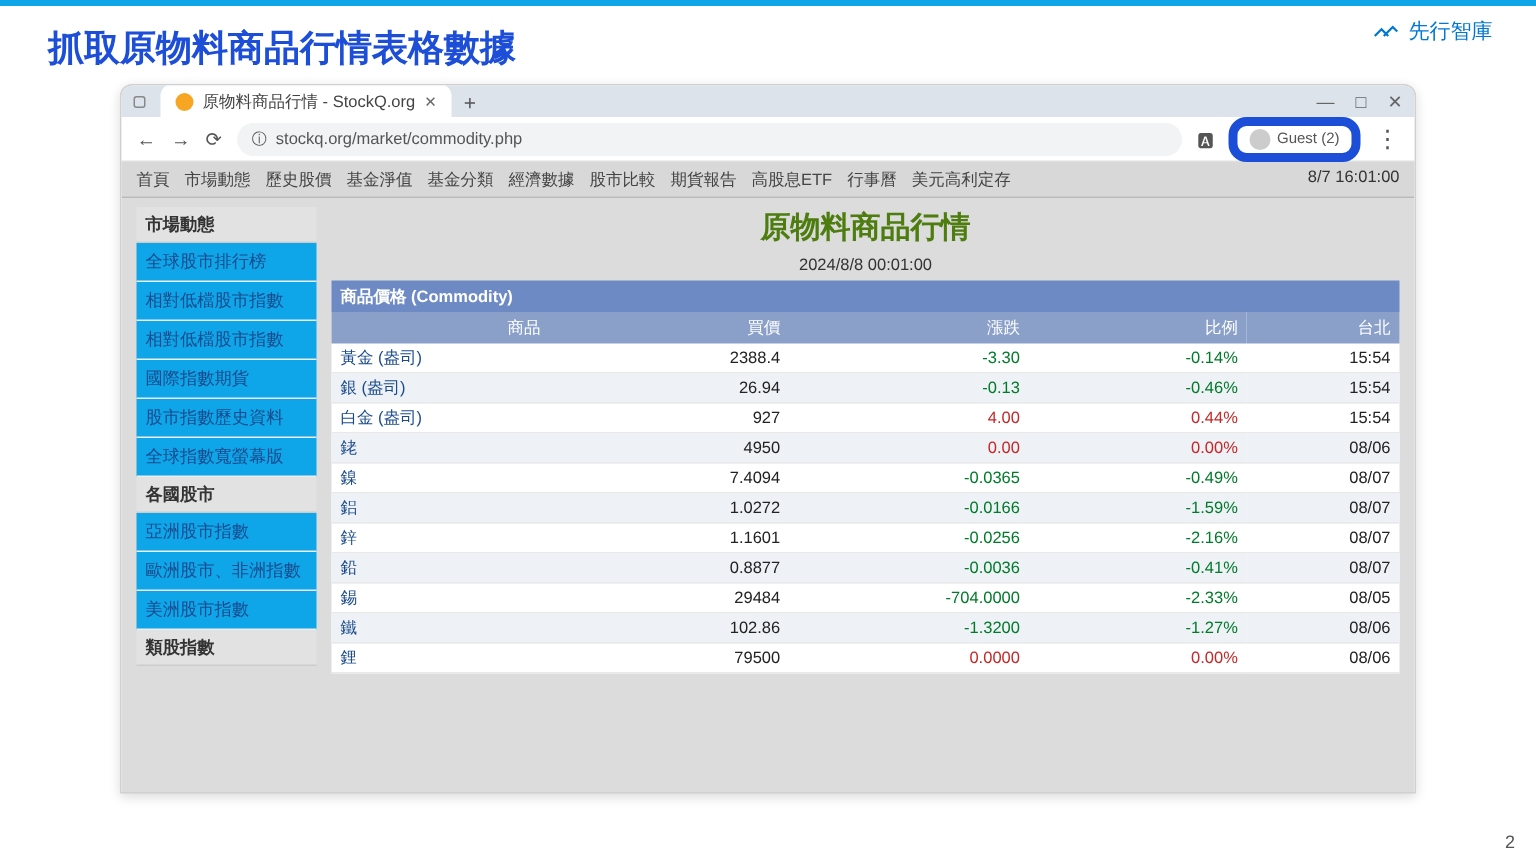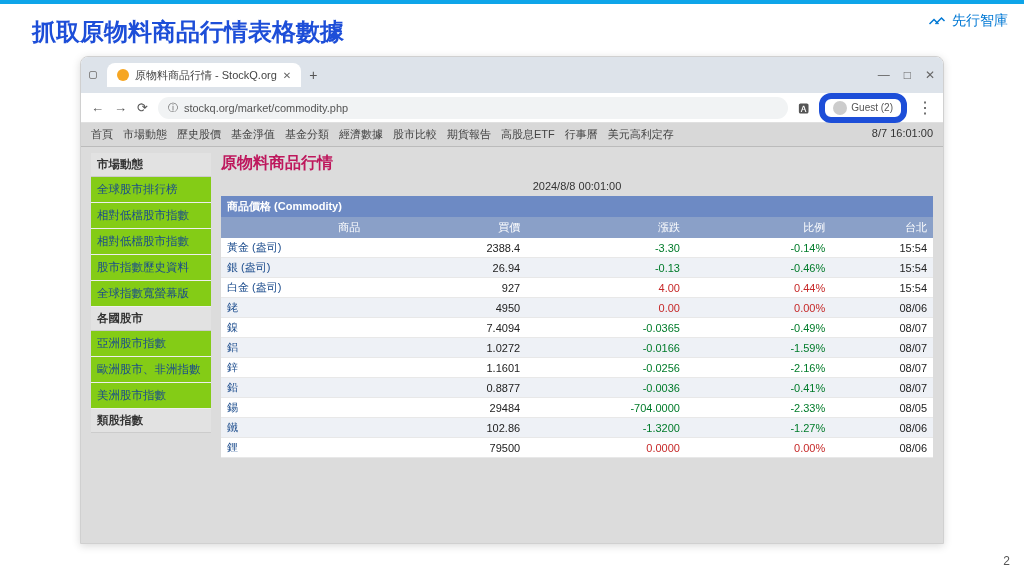--- a/index.html
+++ b/index.html
@@ -1,48 +1,48 @@
 <!DOCTYPE html>
 <html><head>
 <meta charset="utf-8">
 <style>
   * { box-sizing: border-box; margin: 0; padding: 0; }
   body { font-family: Arial, "Microsoft JhengHei", sans-serif; background: #fff; width: 1024px; height: 576px; overflow: hidden; position: relative; }
   .topbar { height: 4px; background: #0ea5e9; }
   .slide-title { font-size: 24px; font-weight: bold; padding: 12px 32px 8px; color: #1d4ed8; }
-  .brand { position: absolute; top: 12px; right: 16px; color: #0078d4; font-size: 14px; display: flex; align-items: center; gap: 6px; }
+  .brand { position: absolute; top: 12px; right: 29px; color: #0078d4; font-size: 14px; display: flex; align-items: center; gap: 6px; }
   .brand svg { width: 18px; height: 16px; }
   .page-num { position: absolute; bottom: 8px; right: 14px; font-size: 12px; color: #555; }
 
   .browser { margin: 0 auto; width: 864px; border: 1px solid #d0d0d0; border-radius: 8px 8px 0 0; overflow: hidden; background: #fff; box-shadow: 0 2px 8px rgba(0,0,0,0.15); }
-  .tabbar { background: #dde3ea; height: 36px; display: flex; align-items: center; padding: 0 8px; gap: 8px; }
+  .tabbar { background: #dde3ea; height: 21px; display: flex; align-items: center; padding: 0 8px; gap: 8px; }
   .tab { background: #fff; height: 24px; border-radius: 8px 8px 0 0; padding: 0 10px; display: flex; align-items: center; gap: 6px; font-size: 11px; color: #444; }
   .tab .favicon { width: 12px; height: 12px; background: #f6a623; border-radius: 50%; }
   .tab .close { font-size: 10px; color: #666; }
   .newtab { font-size: 14px; color: #555; }
   .winctrl { margin-left: auto; display: flex; gap: 14px; font-size: 12px; color: #666; }
 
   .addrbar { background: #fff; height: 30px; display: flex; align-items: center; padding: 0 10px; gap: 10px; border-bottom: 1px solid #e0e0e0; }
   .addrbar .navicons { display: flex; gap: 10px; color: #555; font-size: 13px; }
   .url { flex: 1; background: #f1f3f4; border-radius: 14px; height: 22px; display: flex; align-items: center; padding: 0 10px; font-size: 11px; color: #555; gap: 6px; }
   .guest { border: 6px solid #1d4ed8; border-radius: 12px; padding: 2px 8px; font-size: 10px; color: #555; display: flex; align-items: center; gap: 4px; }
   .guest .circ { width: 14px; height: 14px; border-radius: 50%; background: #ccc; }
 
   .page { height: 420px; overflow: hidden; background: #dcdcdc; position: relative; }
   .banner { background: linear-gradient(#6d8ac4, #4f6fa8); color: #fff; padding: 14px 22px; font-family: Georgia, serif; font-size: 26px; }
   .menubar { background: #d8d8d8; font-size: 11px; color: #444; padding: 4px 10px; display: flex; gap: 10px; border-bottom: 1px solid #bbb; position: relative; }
   .menubar .rt { margin-left: auto; color: #333; }
 
   .content { display: flex; padding: 6px 10px 0; gap: 10px; }
   .sidebar { width: 120px; font-size: 11.5px; }
   .sb-head { background: #e2e2e2; padding: 4px 6px; font-weight: bold; color: #333; border-bottom: 1px solid #ccc; }
-  .sb-item { padding: 5px 6px; color: #1a4b8c; background: #84cc16; border-bottom: 1px solid #eee; }
+  .sb-item { padding: 5px 6px; color: #1a4b8c; background: #0ea5e9; border-bottom: 1px solid #eee; }
 
   .main { flex: 1; }
-  .main h1 { font-size: 16px; color: #be185d; font-weight: bold; margin-bottom: 6px; }
+  .main h1 { text-align: center; font-size: 20px; color: #4d7c0f; font-weight: bold; margin-bottom: 6px; }
   .timestamp { text-align: center; font-size: 11px; color: #333; margin-bottom: 4px; }
   .tbl-title { background: #6d8ac4; color: #fff; font-size: 11px; font-weight: bold; padding: 3px 6px; }
   table { width: 100%; border-collapse: collapse; font-size: 11px; background: #fff; }
   th { background: #8aa0c8; color: #fff; font-weight: normal; padding: 3px 6px; text-align: right; }
   td { padding: 2px 6px; border-bottom: 1px solid #e8e8e8; }
   tbody tr:nth-child(even) { background: #eef1f6; }
   td:first-child { color: #1a4b8c; text-align: left; width: 100px; }
   td:nth-child(2) { text-align: right; width: 110px; color: #222; }
   td:nth-child(3) { text-align: right; width: 110px; }
   td:nth-child(4) { text-align: right; width: 100px; }
@@ -115,20 +115,21 @@
         <span>美元高利定存</span>
         <span class="rt">8/7 16:01:00</span>
     </div>
 
     <div class="content">
       <div class="sidebar" id="sidebar">
           <div class="sb-head">市場動態</div>
           <div class="sb-item">全球股市排行榜</div>
           <div class="sb-item">相對低檔股市指數</div>
           <div class="sb-item">相對低檔股市指數</div>
+          <div class="sb-item">國際指數期貨</div>
           <div class="sb-item">股市指數歷史資料</div>
           <div class="sb-item">全球指數寬螢幕版</div>
           <div class="sb-head">各國股市</div>
           <div class="sb-item">亞洲股市指數</div>
           <div class="sb-item">歐洲股市、非洲指數</div>
           <div class="sb-item">美洲股市指數</div>
           <div class="sb-head">類股指數</div>
         </div>
       <div class="main">
         <h1>原物料商品行情</h1>

